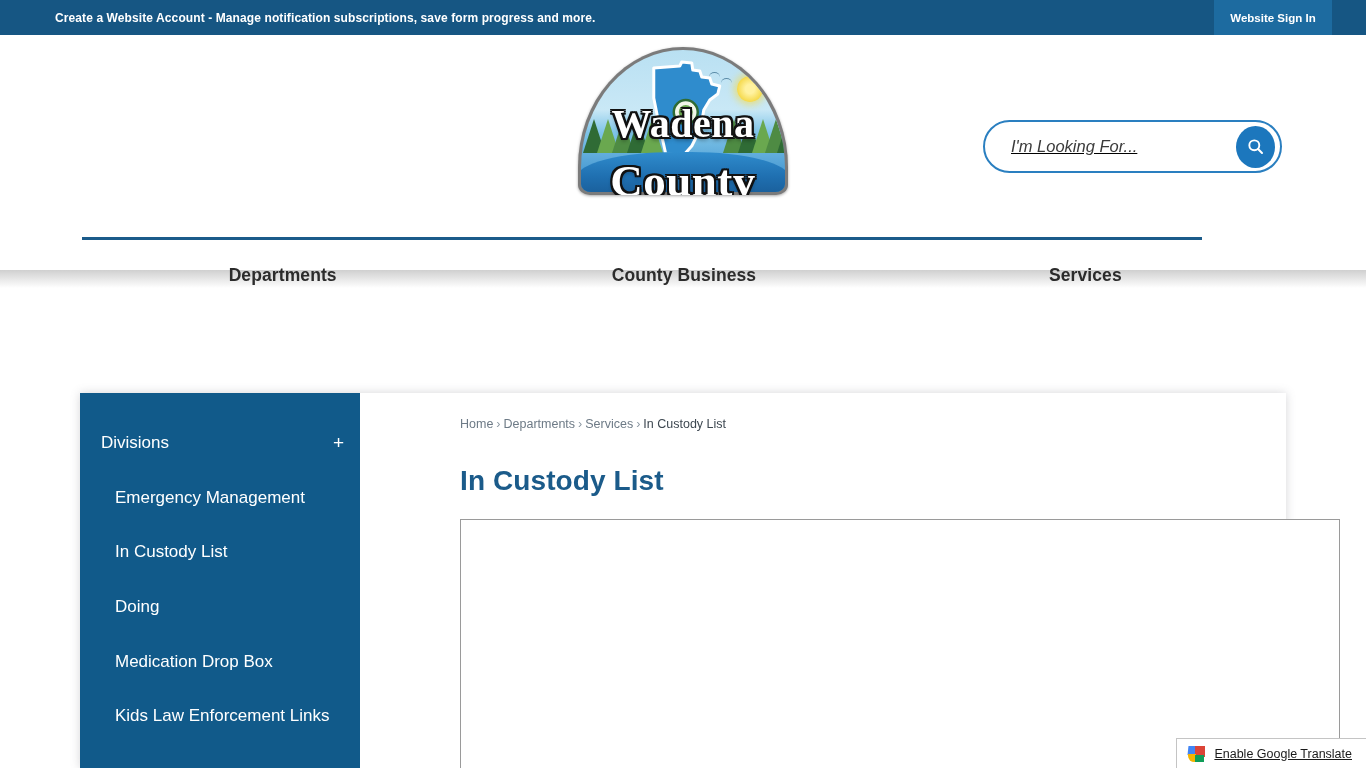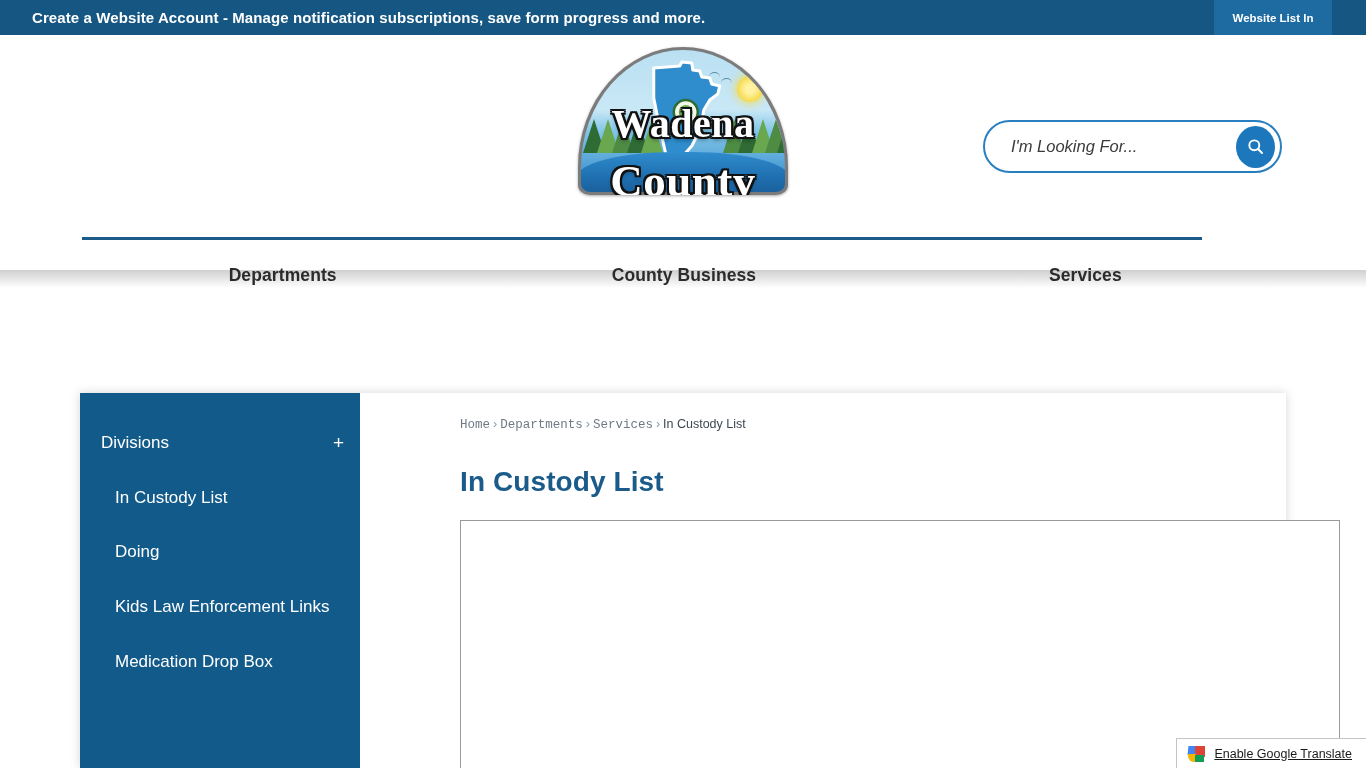--- a/index.html
+++ b/index.html
@@ -12,23 +12,23 @@
   }
 
   
   .topbar {
     position: absolute; top: 0; left: 0;
     width: 1366px; height: 35px;
     background: #165683;
     display: flex; align-items: center;
   }
   .topbar-msg {
-    margin-left: 32px;
+    margin-left: 55px;
     color: #ffffff;
-    font-size: 15px;
+    font-size: 12px;
     letter-spacing: .1px;
     white-space: nowrap;
   }
   .topbar-msg b { font-weight: 700; }
   .topbar-msg span.rest { font-weight: 600; }
   .signin-btn {
     position: absolute; top: 0; right: 34px;
     height: 35px; min-width: 118px;
     background: #1d6ba0;
     color: #ffffff;
@@ -122,21 +122,21 @@
   .logo-text .l1 { display: block; font-size: 40px; letter-spacing: .5px; }
   .logo-text .l2 { display: block; font-size: 45px; letter-spacing: .5px; margin-top: 17px; }
 
   
   .search-wrap {
     position: absolute; right: 84px; top: 85px;
     width: 299px; height: 53px;
     border: 2px solid #2a7fc0;
     border-radius: 27px;
     background: #ffffff;
-    display: flex; align-items: center;
+    display: flex; align-items: center; text-decoration: underline;
   }
   .search-input {
     flex: 1;
     border: none; outline: none; background: transparent;
     margin-left: 24px;
     font-family: "Liberation Sans", sans-serif;
     font-size: 16.5px;
     font-style: italic;
     color: #3b3b3b;
   }
@@ -207,21 +207,21 @@
   .main {
     position: absolute; left: 280px; top: 0;
     width: 926px; height: 375px;
     padding: 24px 26px 0 100px;
   }
   .breadcrumb {
     font-size: 12.5px;
     color: #6d7a86;
     margin-bottom: 0;
   }
-  .breadcrumb a { color: #6d7a86; text-decoration: none; cursor: pointer; font-family: Liberation Mono, monospace; }
+  .breadcrumb a { color: #6d7a86; text-decoration: none; cursor: pointer; }
   .breadcrumb .sep { color: #8a96a1; margin: 0 3px; }
   .breadcrumb .current { color: #3d4750; }
 
   .page-title {
     margin: 34px 0 0 0;
     font-size: 28px;
     font-weight: 700;
     color: #1b5b8a;
     letter-spacing: .1px;
   }
@@ -265,21 +265,21 @@
     white-space: nowrap;
   }
 </style>
 </head>
 <body>
 
 <div class="topbar">
   <div class="topbar-msg">
     <b>Create a Website Account</b><span class="rest"> - Manage notification subscriptions, save form progress and more.</span>
   </div>
-  <div class="signin-btn">Website List In</div>
+  <div class="signin-btn">Website Sign In</div>
 </div>
 
 <div class="header">
 
   <div class="logo-wrap">
     <div class="logo-dome">
       <div class="logo-inner">
         <div class="sky-dots">
           <span class="bird" style="left:128px;top:22px;"></span>
           <span class="bird" style="left:140px;top:28px;"></span>
@@ -335,30 +335,33 @@
 <div class="page-bg"></div>
 
 <div class="content-panel">
 
   <div class="sidebar">
     <div class="side-item first">
       <span>Divisions</span>
       <span class="side-plus">+</span>
     </div>
     <div class="side-item">
+      <span>Emergency Management</span>
+    </div>
+    <div class="side-item">
       <span>In Custody List</span>
     </div>
     <div class="side-item">
       <span>Doing</span>
     </div>
     <div class="side-item">
+      <span>Medication Drop Box</span>
+    </div>
+    <div class="side-item">
       <span>Kids Law Enforcement Links</span>
-    </div>
-    <div class="side-item">
-      <span>Medication Drop Box</span>
     </div>
   </div>
 
   <div class="main">
     <div class="breadcrumb">
       <a>Home</a><span class="sep">›</span><a>Departments</a><span class="sep">›</span><a>Services</a><span class="sep">›</span><span class="current">In Custody List</span>
     </div>
 
     <h1 class="page-title">In Custody List</h1>
 

